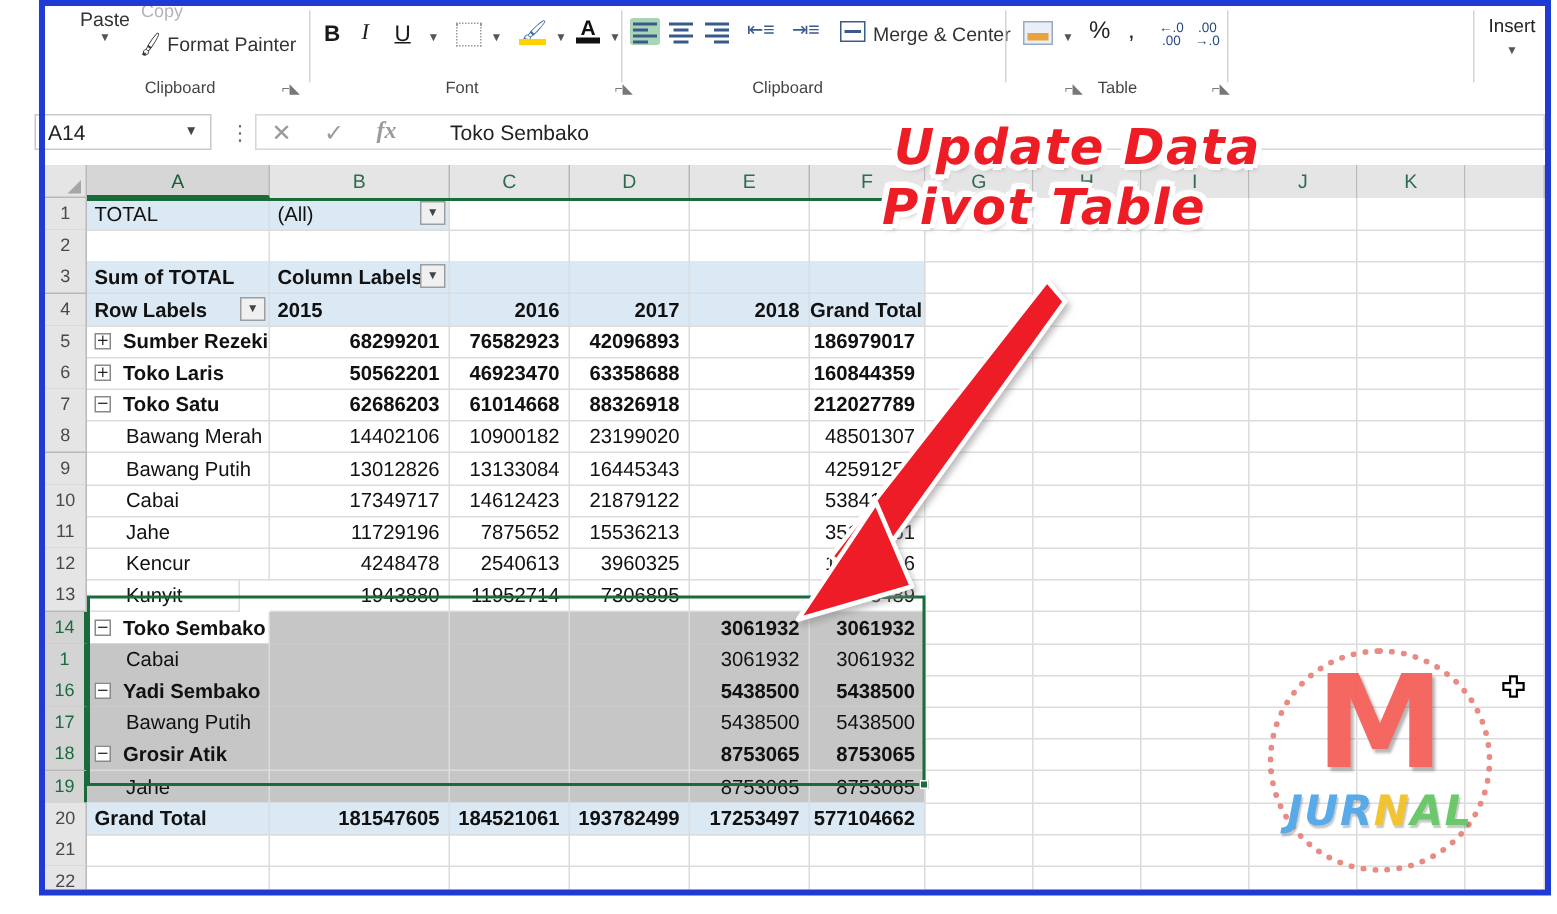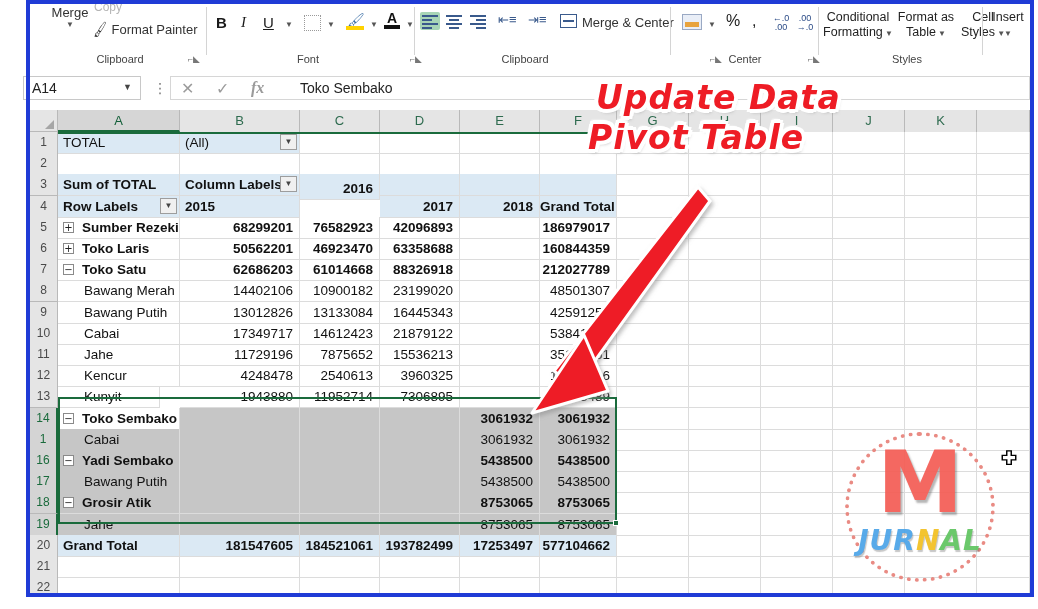--- a/index.html
+++ b/index.html
@@ -115,21 +115,21 @@
 </head>
 <body>
 
 <div id="app">
 
   <div class="ribbon">
 
     <div class="rb-group" style="left:0;width:180px;">
       <div class="copy-ghost">Copy</div>
       <div class="paste">
-        <span class="cap">Merge</span>
+        <span class="cap">Paste</span>
         <span class="car">▼</span>
       </div>
       <div class="fpaint">
         <span class="ic">🖌</span><span>Format Painter</span>
       </div>
       <div class="grp-label">Clipboard</div>
       <div class="grp-dlg" style="right:10px;">⌐◣</div>
     </div>
     <div class="rb-sep" style="left:176px;"></div>
 
@@ -184,40 +184,25 @@
     </div>
     <div class="rb-sep" style="left:640px;"></div>
 
     <div class="rb-group" style="left:644px;width:142px;">
       <div class="numfmt" style="left:8px;top:10px;"></div>
       <div class="caret" style="left:34px;top:16px;">▼</div>
       <div class="pct" style="left:52px;top:8px;">%</div>
       <div class="comma" style="left:78px;top:8px;">,</div>
       <div class="dec" style="left:96px;top:10px;">←.0<br>.00</div>
       <div class="dec" style="left:120px;top:10px;">.00<br>→.0</div>
-      <div class="grp-label">Center</div>
+      <div class="grp-label">Table</div>
       <div class="grp-dlg" style="right:-4px;">⌐◣</div>
     </div>
     <div class="rb-sep" style="left:788px;"></div>
 
-    <div class="rb-group" style="left:792px;width:160px;">
-      <div class="stylebtn" style="left:-2px;top:6px;width:76px;">
-        <span>Conditional</span><br>
-        <span>Formatting</span><span class="car"> ▼</span>
-      </div>
-      <div class="stylebtn" style="left:72px;top:6px;width:64px;">
-        <span>Format as</span><br>
-        <span>Table</span><span class="car"> ▼</span>
-      </div>
-      <div class="stylebtn" style="left:134px;top:6px;width:54px;">
-        <span>Cell</span><br>
-        <span>Styles</span><span class="car"> ▼</span>
-      </div>
-      <div class="grp-label" style="left:20px;width:130px;">Styles</div>
-    </div>
     <div class="rb-sep" style="left:952px;"></div>
 
     <div class="rb-group" style="left:956px;width:50px;">
       <div class="stylebtn" style="left:0px;top:6px;width:44px;">
         <span>Insert</span><br><span class="car">▼</span>
       </div>
 
       <div class="grp-label" style="left:34px;">C</div>
     </div>
   </div>
@@ -310,21 +295,21 @@
         <div class="cell cell pv" style="left: 430px; top: 64.4px; width: 80px;"></div>
         <div class="cell cell pv" style="left: 510px; top: 64.4px; width: 77px;"></div>
         <div class="cell " style="left: 587px; top: 64.4px; width: 72px;"></div>
         <div class="cell " style="left: 659px; top: 64.4px; width: 72px;"></div>
         <div class="cell " style="left: 731px; top: 64.4px; width: 72px;"></div>
         <div class="cell " style="left: 803px; top: 64.4px; width: 72px;"></div>
         <div class="cell " style="left: 875px; top: 64.4px; width: 72px;"></div>
         <div class="cell " style="left: 947px; top: 64.4px; width: 53px;"></div>
         <div class="cell cell pvhdr l" style="left: 28px; top: 85.6px; width: 122px;"><span>Row Labels</span><span class="filterbtn" style="right:2px;top:2px;">▼</span></div>
         <div class="cell cell pvhdr l" style="left: 150px; top: 85.6px; width: 120px;"><span>2015</span></div>
-        <div class="cell cell pvhdr r" style="left: 270px; top: 68px; width: 80px;"><span>2016</span></div>
+        <div class="cell cell pvhdr r" style="left: 270px; top: 86px; width: 80px;"><span>2016</span></div>
         <div class="cell cell pvhdr r" style="left: 350px; top: 85.6px; width: 80px;"><span>2017</span></div>
         <div class="cell cell pvhdr r" style="left: 430px; top: 85.6px; width: 80px;"><span>2018</span></div>
         <div class="cell cell pvhdr r" style="left: 510px; top: 85.6px; width: 77px;"><span>Grand Total</span></div>
         <div class="cell " style="left: 587px; top: 85.6px; width: 72px;"></div>
         <div class="cell " style="left: 659px; top: 85.6px; width: 72px;"></div>
         <div class="cell " style="left: 731px; top: 85.6px; width: 72px;"></div>
         <div class="cell " style="left: 803px; top: 85.6px; width: 72px;"></div>
         <div class="cell " style="left: 875px; top: 85.6px; width: 72px;"></div>
         <div class="cell " style="left: 947px; top: 85.6px; width: 53px;"></div>
         <div class="cell cell l b" style="left: 28px; top: 106.8px; width: 122px;"><span class="pmbox" style="left:5px;top:5px;">+</span><span style="padding-left:19px;">Sumber Rezeki</span></div>

